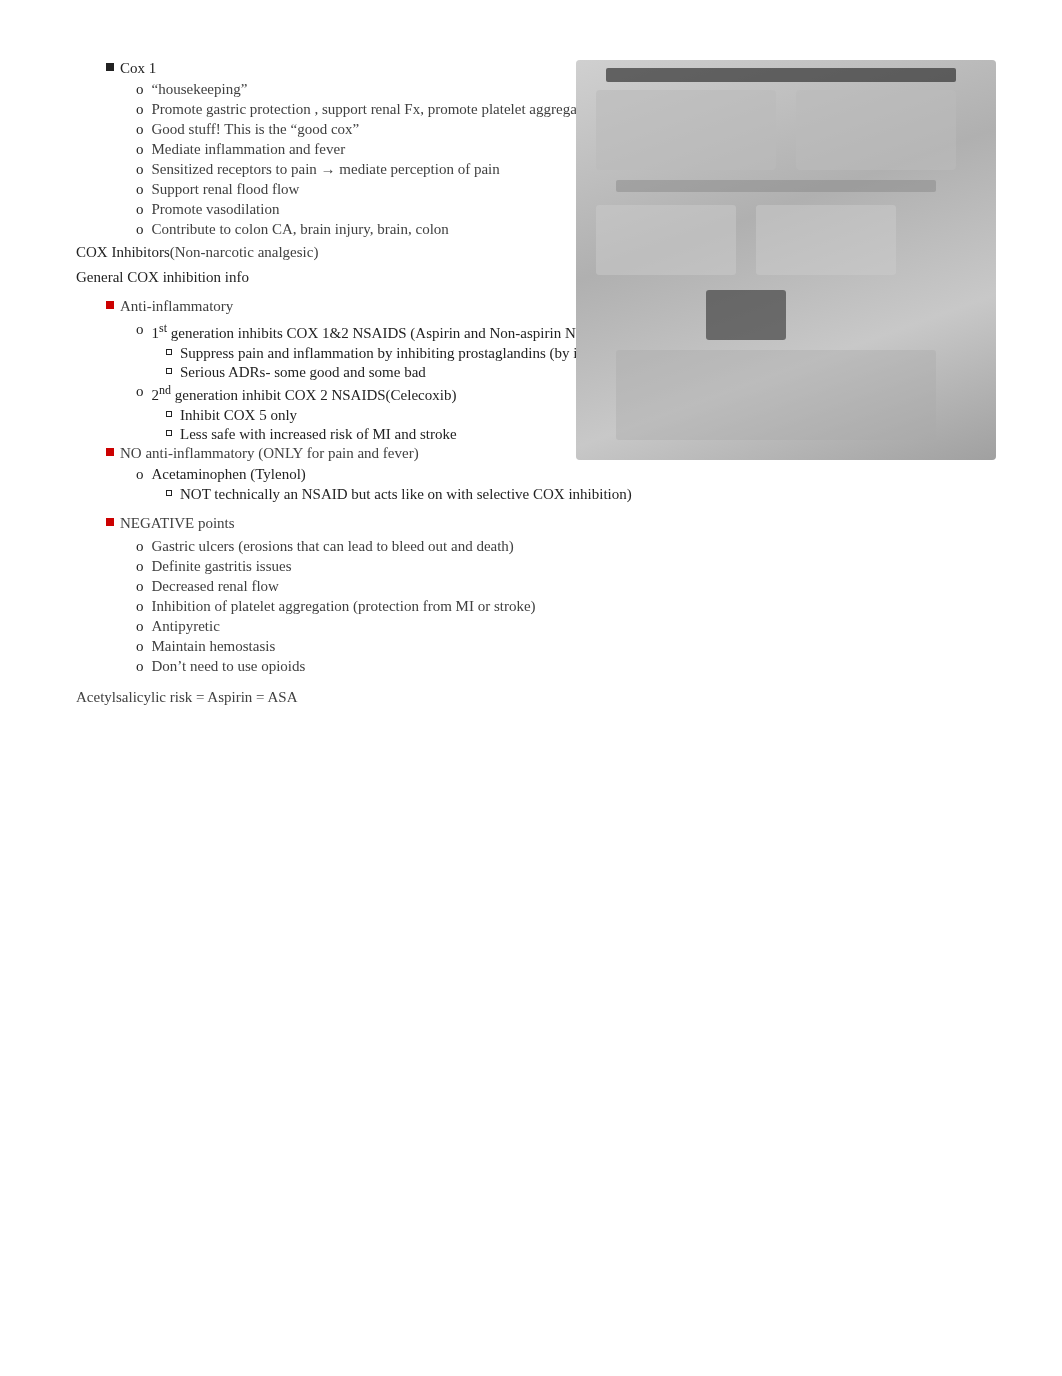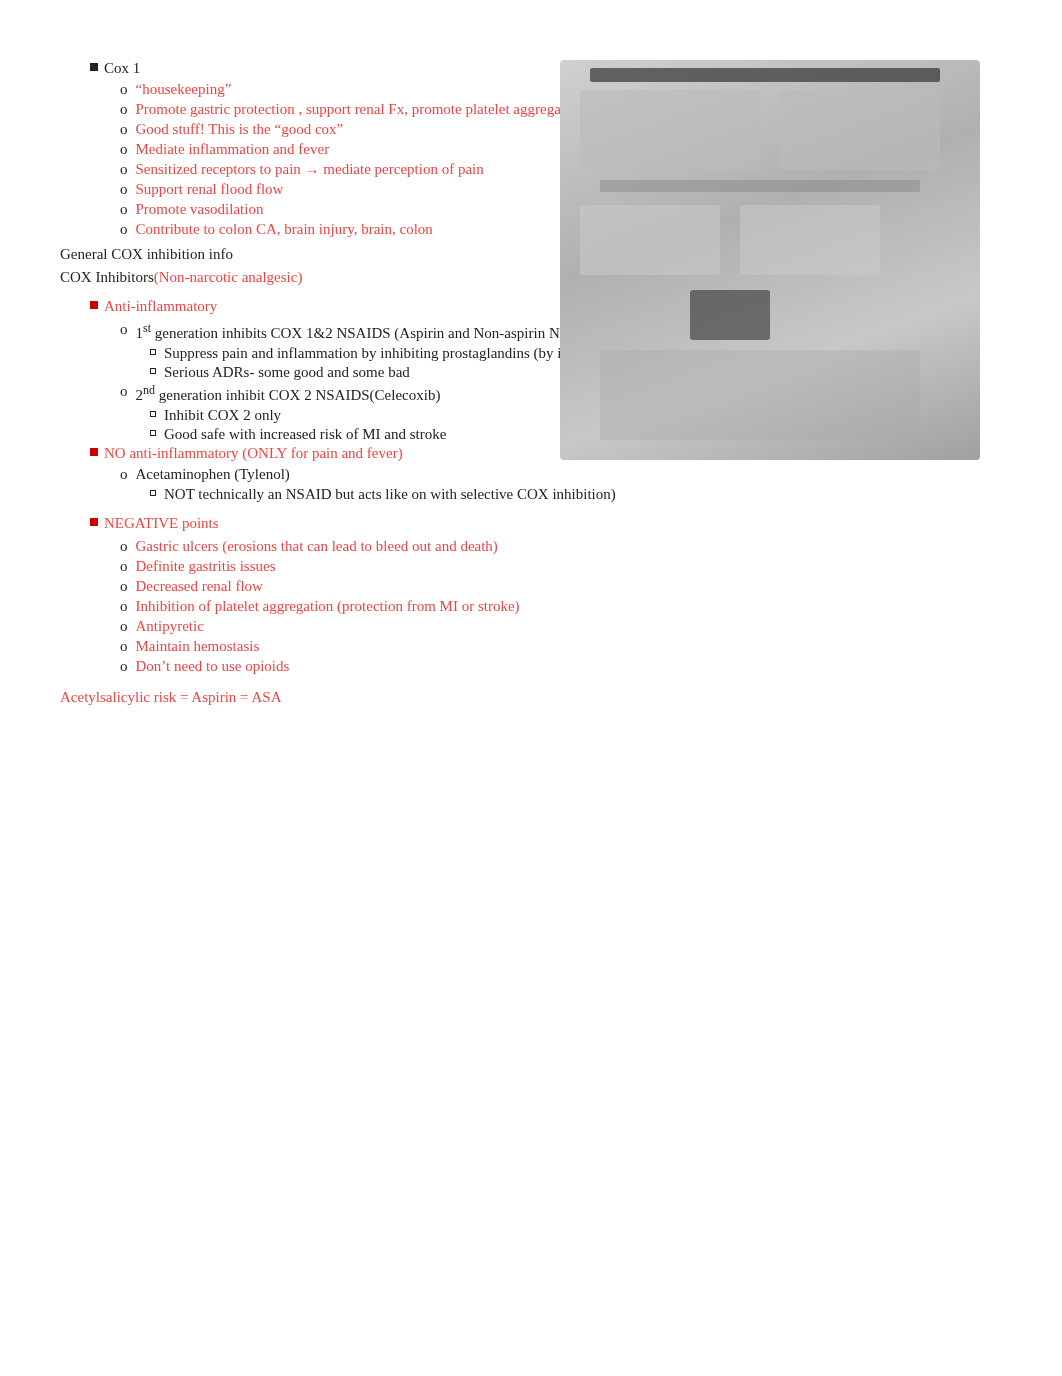--- a/index.html
+++ b/index.html
@@ -5,25 +5,26 @@
     * { margin: 0; padding: 0; box-sizing: border-box; }
     body {
       background: #ffffff;
       font-family: 'Times New Roman', Times, serif;
       font-size: 15px;
       color: #222;
       padding: 60px 40px 60px 60px;
       width: 1062px;
       min-height: 1376px;
     }
-    .red { color: #ef4444; }
+    .red { color: #404040; }
     .black { color: #222; }
     .page-content {
       max-width: 900px;
       position: relative;
+      margin-left: 16px;
     }
     
     .top-image-area {
       position: absolute;
       top: 0;
       right: -20px;
       width: 420px;
       height: 400px;
       background: #e8e8e8;
       border-radius: 4px;
@@ -189,26 +190,26 @@
     </div>
   </div>
 
   <div class="level2">
     <span class="level2-o">o</span>
     <div class="level2-content">
       <span class="red">Contribute to colon CA, brain injury, brain, colon</span>
     </div>
   </div>
 
+  <div class="plain-text" style="margin-top:6px;">
+    <span>COX Inhibitors</span><span class="red">(Non-narcotic analgesic)</span>
+  </div>
+
   <div class="plain-text section-break">
     <span>General COX inhibition info</span>
-  </div>
-
-  <div class="plain-text" style="margin-top:6px;">
-    <span>COX Inhibitors</span><span class="red">(Non-narcotic analgesic)</span>
   </div>
 
   <div class="level1 section-break">
     <span class="bullet-square-red"></span>
     <div class="level1-content">
       <span class="red">Anti-inflammatory</span>
     </div>
   </div>
 
   <div class="level2">
@@ -235,28 +236,28 @@
   <div class="level2">
     <span class="level2-o">o</span>
     <div class="level2-content">
       <span>2<span class="superscript">nd</span> generation inhibit COX 2 NSAIDS(Celecoxib)</span>
     </div>
   </div>
 
   <div class="level3">
     <span class="level3-bullet"></span>
     <div class="level3-content">
-      <span>Inhibit COX 2 only</span>
-    </div>
-  </div>
-
-  <div class="level3">
-    <span class="level3-bullet"></span>
-    <div class="level3-content">
-      <span>Good safe with increased risk of MI and stroke</span>
+      <span>Inhibit COX 5 only</span>
+    </div>
+  </div>
+
+  <div class="level3">
+    <span class="level3-bullet"></span>
+    <div class="level3-content">
+      <span>Less safe with increased risk of MI and stroke</span>
     </div>
   </div>
 
   <div class="level1">
     <span class="bullet-square-red"></span>
     <div class="level1-content">
       <span class="red">NO anti-inflammatory (ONLY for pain and fever)</span>
     </div>
   </div>
 

